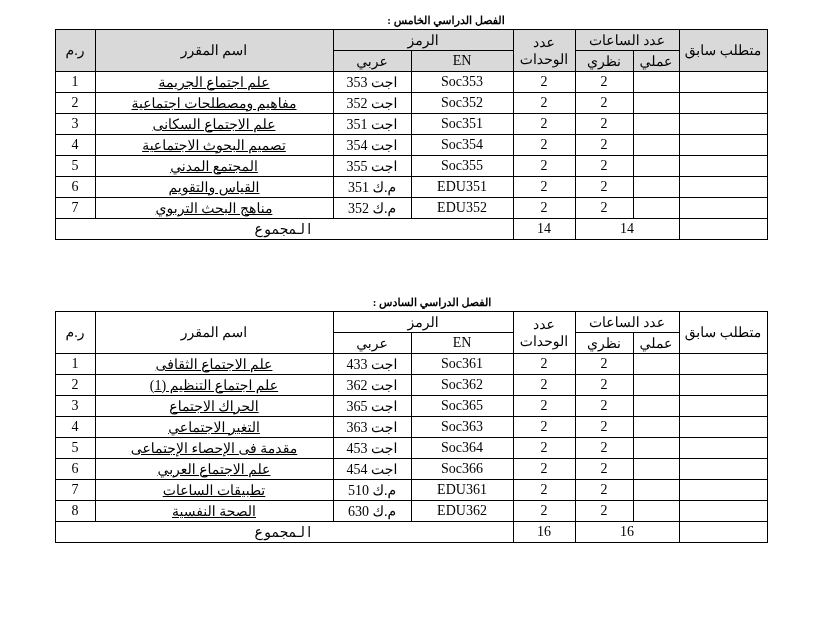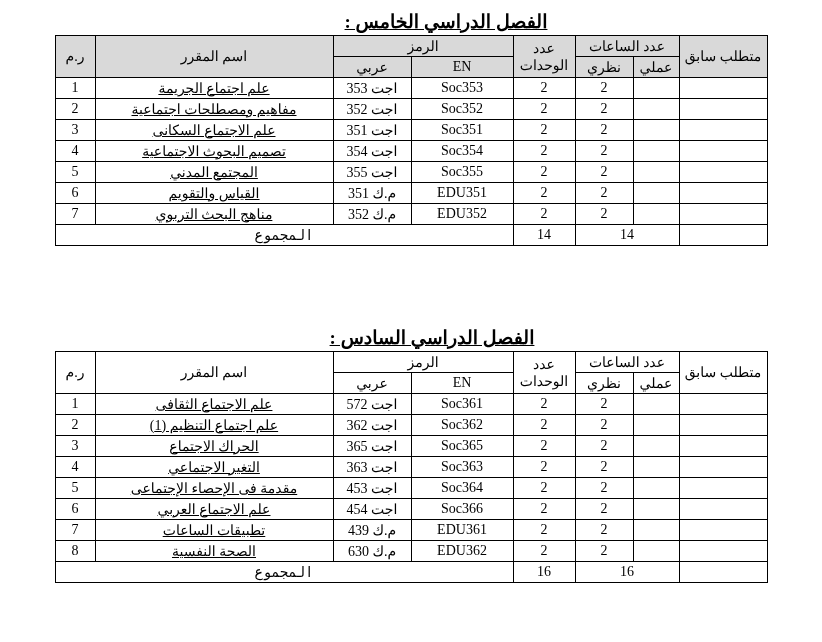--- a/index.html
+++ b/index.html
@@ -23,28 +23,27 @@
   }
   .section {
     width: 100%;
   }
   .section-title-wrap {
     text-align: center;
     direction: rtl;
   }
   .section-title {
     display: inline-block;
-    font-size: 19px;
+    font-size: 11px;
     font-weight: bold;
-    text-decoration: underline;
     padding: 0 0 2px 0;
     letter-spacing: 0;
   }
   .sec1 .section-title-wrap { padding-left: 70px; }
-  .sec2 .section-title-wrap { padding-left: 42px; margin-top: 28px; }
+  .sec2 .section-title-wrap { padding-left: 42px; }
 
   table.course-table {
     border-collapse: collapse;
     margin: 0 auto;
     direction: rtl;
     table-layout: fixed;
   }
   table.course-table td,
   table.course-table th {
     border: 1px solid #000000;
@@ -243,21 +242,21 @@
           <td class="hdr-plain en">EN</td>
           <td class="hdr-plain">عربي</td>
         </tr>
 
         <tr>
           <td></td>
           <td class="cell-num"></td>
           <td class="cell-num">2</td>
           <td class="cell-num">2</td>
           <td class="en">Soc361</td>
-          <td>اجت 572</td>
+          <td>اجت 433</td>
           <td class="cell-name">علم الاجتماع الثقافى</td>
           <td class="cell-num">1</td>
         </tr>
         <tr>
           <td></td>
           <td class="cell-num"></td>
           <td class="cell-num">2</td>
           <td class="cell-num">2</td>
           <td class="en">Soc362</td>
           <td>اجت 362</td>
@@ -303,21 +302,21 @@
           <td>اجت 454</td>
           <td class="cell-name">علم الاجتماع العربي</td>
           <td class="cell-num">6</td>
         </tr>
         <tr>
           <td></td>
           <td class="cell-num"></td>
           <td class="cell-num">2</td>
           <td class="cell-num">2</td>
           <td class="en">EDU361</td>
-          <td>م.ك 439</td>
+          <td>م.ك 510</td>
           <td class="cell-name">تطبيقات الساعات</td>
           <td class="cell-num">7</td>
         </tr>
         <tr>
           <td></td>
           <td class="cell-num"></td>
           <td class="cell-num">2</td>
           <td class="cell-num">2</td>
           <td class="en">EDU362</td>
           <td>م.ك 630</td>

